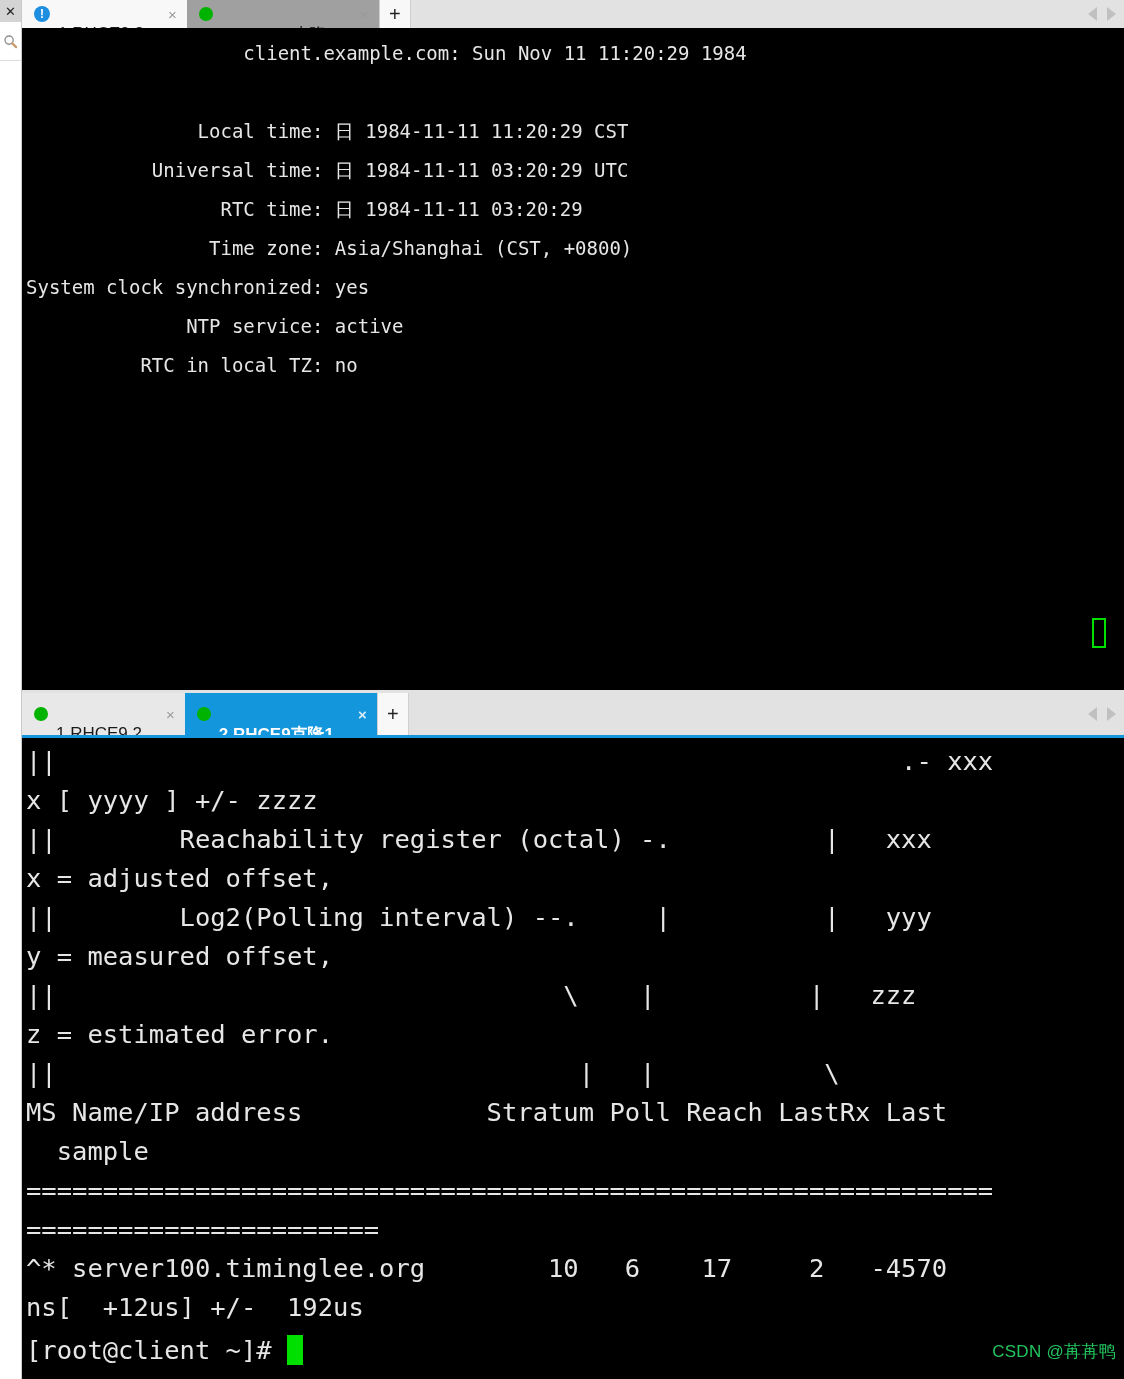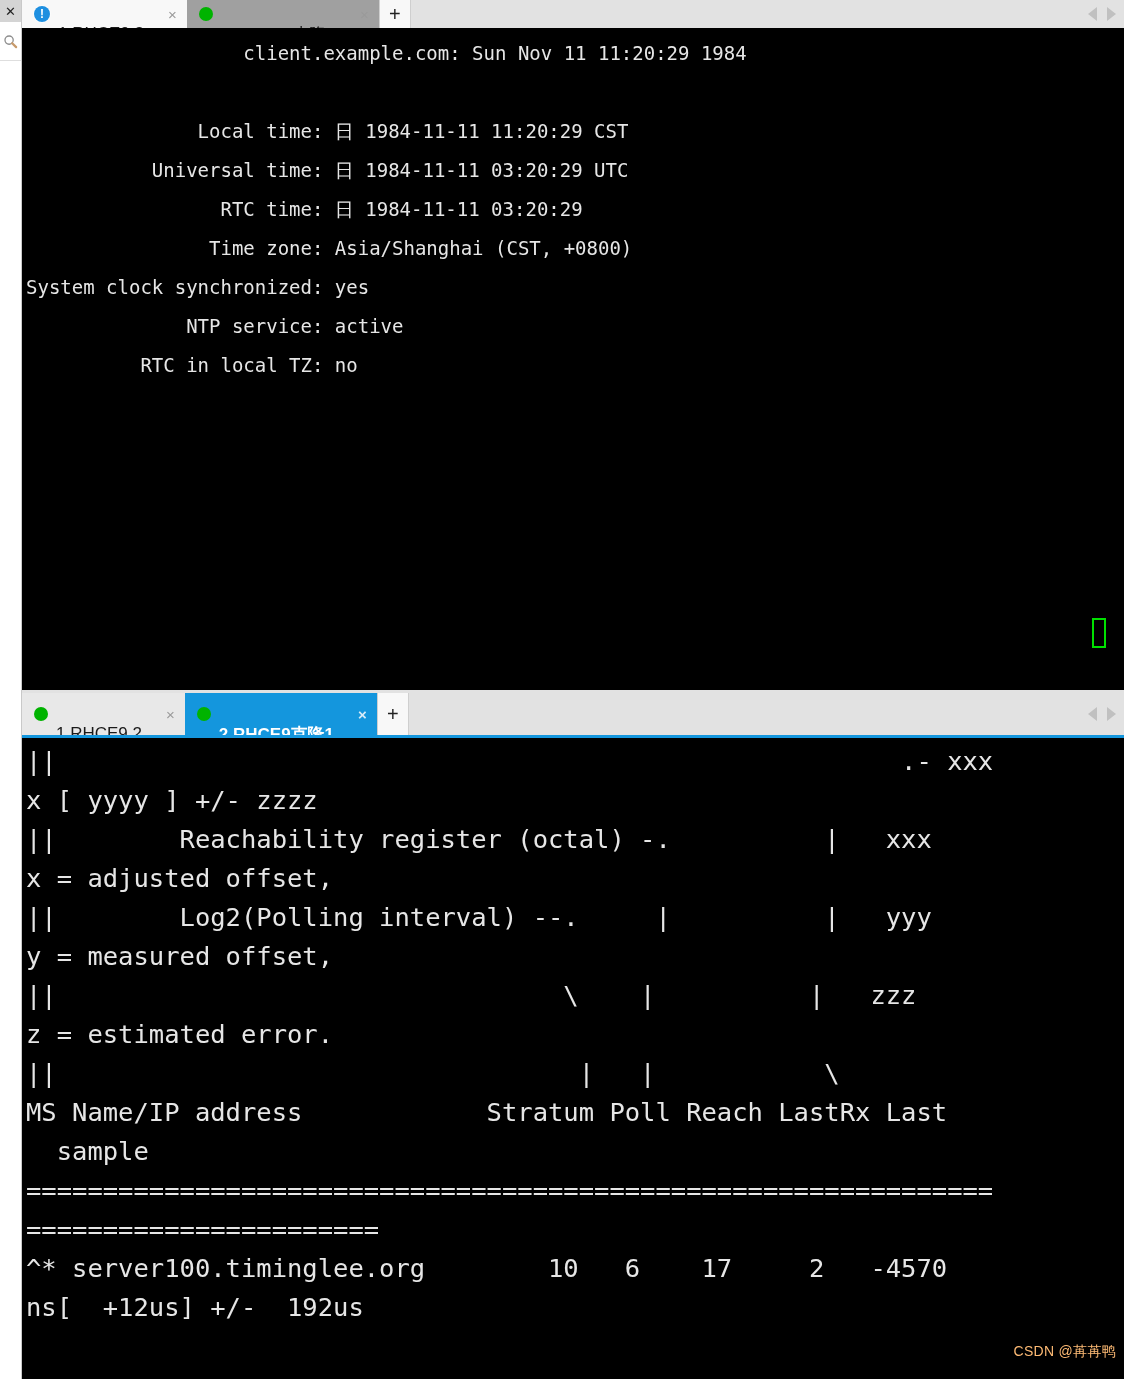--- a/index.html
+++ b/index.html
@@ -167,22 +167,22 @@
   .cursor-line {
     position: absolute;
     right: 18px;
     top: 588px;
   }
 
   .watermark {
     position: absolute;
     right: 8px;
     bottom: 8px;
-    color: #fdba74;
-    font-size: 14px;
+    color: #22c55e;
+    font-size: 17px;
     font-family: "Liberation Sans", sans-serif;
     letter-spacing: 0.3px;
   }
 
   
   .gap-strip {
     position: absolute;
     left: 22px;
     top: 690px;
     width: 1102px;
@@ -275,16 +275,17 @@
 y = measured offset,
 ||                                 \    |          |   zzz
 z = estimated error.
 ||                                  |   |           \
 MS Name/IP address            Stratum Poll Reach LastRx Last
   sample
 ===============================================================
 =======================
 ^* server100.timinglee.org        10   6    17     2   -4570
 ns[  +12us] +/-  192us</pre>
+    <pre><span>[root@client ~]# </span><span class="cursor-solid"></span></pre>
     <div class="watermark">CSDN @苒苒鸭</div>
   </div>
 
 </div>
 
 </body></html>

